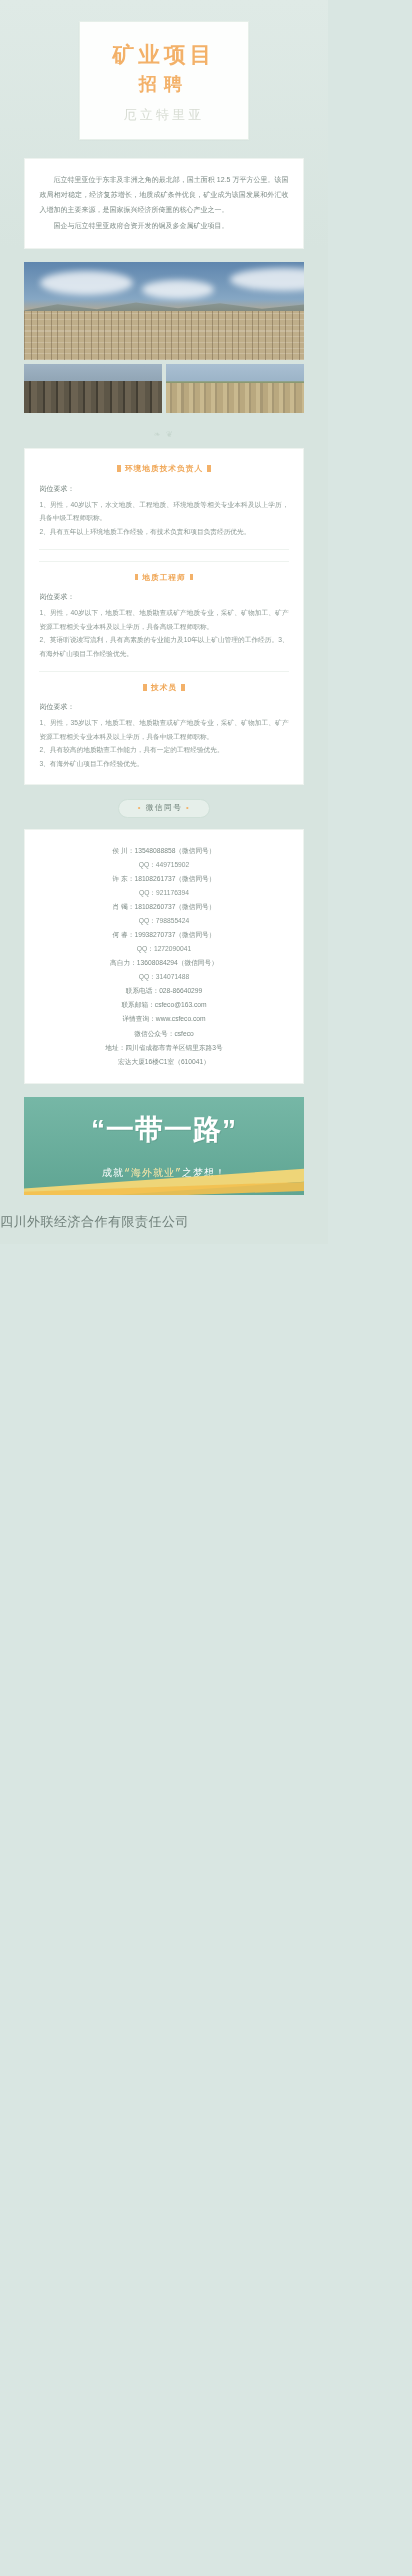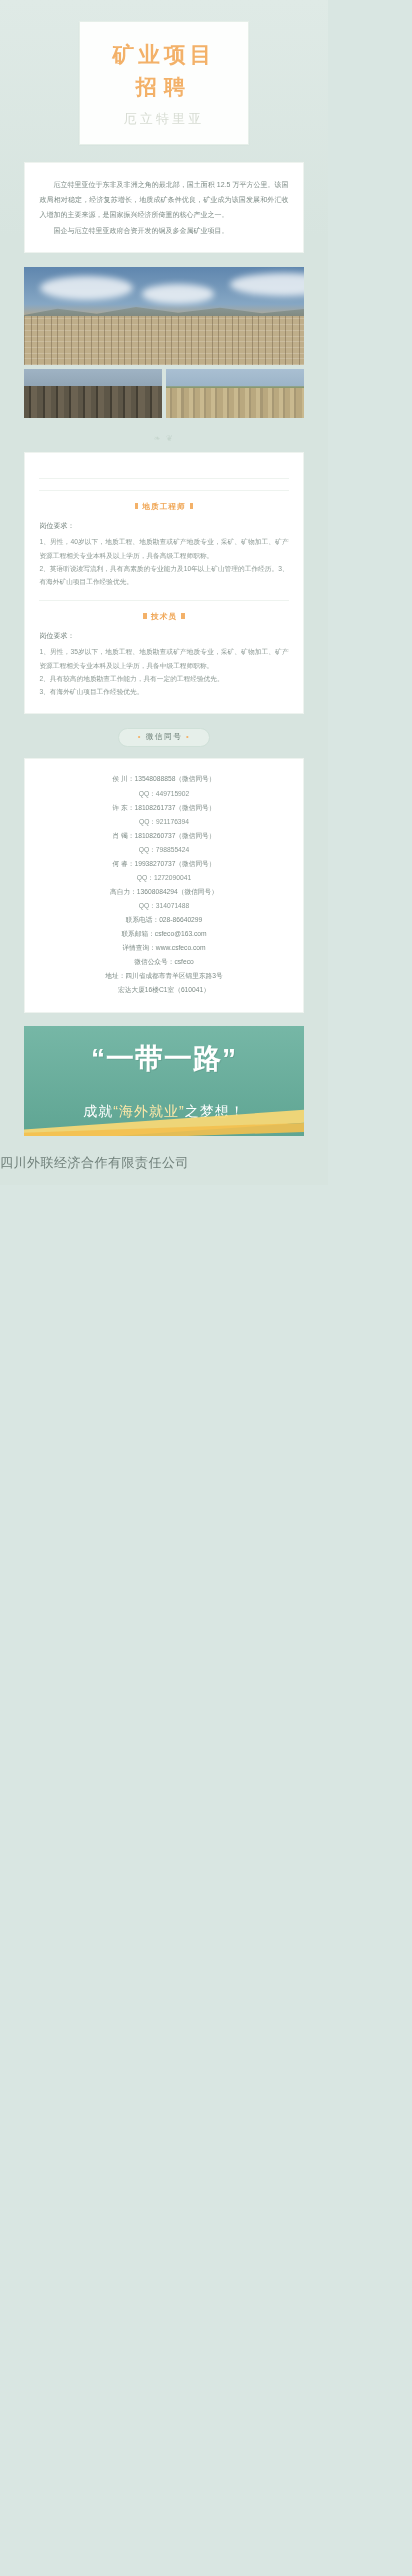--- a/index.html
+++ b/index.html
@@ -30,21 +30,21 @@
     box-shadow: 0 0.5px 1.5px rgba(0,0,0,0.04);
   }
   .header-title {
     font-size: 21.6px;
     letter-spacing: 4.1px;
     color: #f3b169;
     font-weight: bold;
     line-height: 1.5;
   }
   .header-title.second {
-    font-size: 21px;
+    font-size: 18px;
     letter-spacing: 7.2px;
   }
   .header-sub {
     margin-top: 7.2px;
     font-size: 13px;
     letter-spacing: 3.1px;
     color: #d7dcd3;
   }
 
   
@@ -218,24 +218,25 @@
     overflow: hidden;
   }
   .banner .quote {
     font-size: 28px;
     font-weight: bold;
     color: #ffffff;
     letter-spacing: 1px;
     text-shadow: 1px 1px 0 rgba(0,0,0,0.08);
   }
   .banner .sub {
-    margin-top: 25px;
-    font-size: 14px;
+    margin-top: 17px;
+    font-size: 10px;
     color: #ffffff;
     letter-spacing: 1px;
+    font-family: Liberation Mono, monospace;
   }
   .banner .sub .hl { color: #ffe9a8; }
   .banner .ribbon {
     position: absolute;
     left: -5.2px; bottom: 5.2px;
     width: 120%;
     height: 13.4px;
     background: #f6d776;
     transform: rotate(-4deg);
     opacity: .95;
@@ -291,20 +292,28 @@
       <div class="photo-small left"></div>
       <div class="photo-small right"></div>
     </div>
   </div>
 
   <div class="ornament">❧ ❦</div>
 
 
   <div class="card">
 
+    <div>
+      <div class="job-title">
+        <span class="bar"></span><span>环境地质技术负责人</span><span class="bar"></span>
+      </div>
+      <div class="job-label">岗位要求：</div>
+      <div class="job-line">1、男性，40岁以下，水文地质、工程地质、环境地质等相关专业本科及以上学历，具备中级工程师职称。</div>
+      <div class="job-line">2、具有五年以上环境地质工作经验，有技术负责和项目负责经历优先。</div>
+    </div>
     <div class="job-sep"></div>
 
     <div class="job-sep"></div>
 
     <div>
       <div class="job-title">
         <span class="bar"></span><span>地质工程师</span><span class="bar"></span>
       </div>
       <div class="job-label">岗位要求：</div>
       <div class="job-line">1、男性，40岁以下，地质工程、地质勘查或矿产地质专业，采矿、矿物加工、矿产资源工程相关专业本科及以上学历，具备高级工程师职称。</div>

